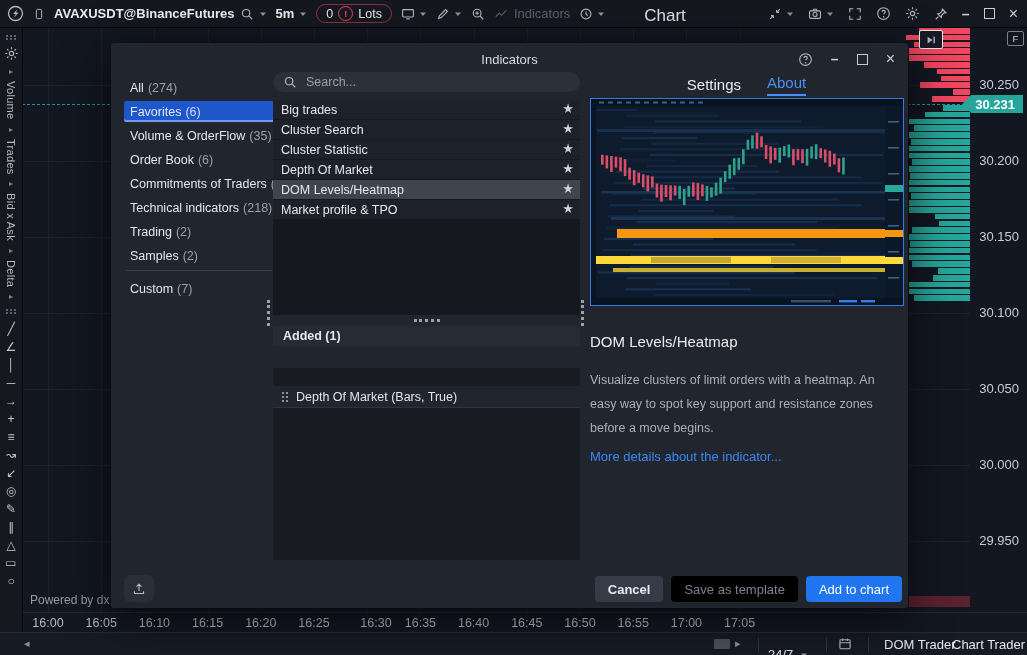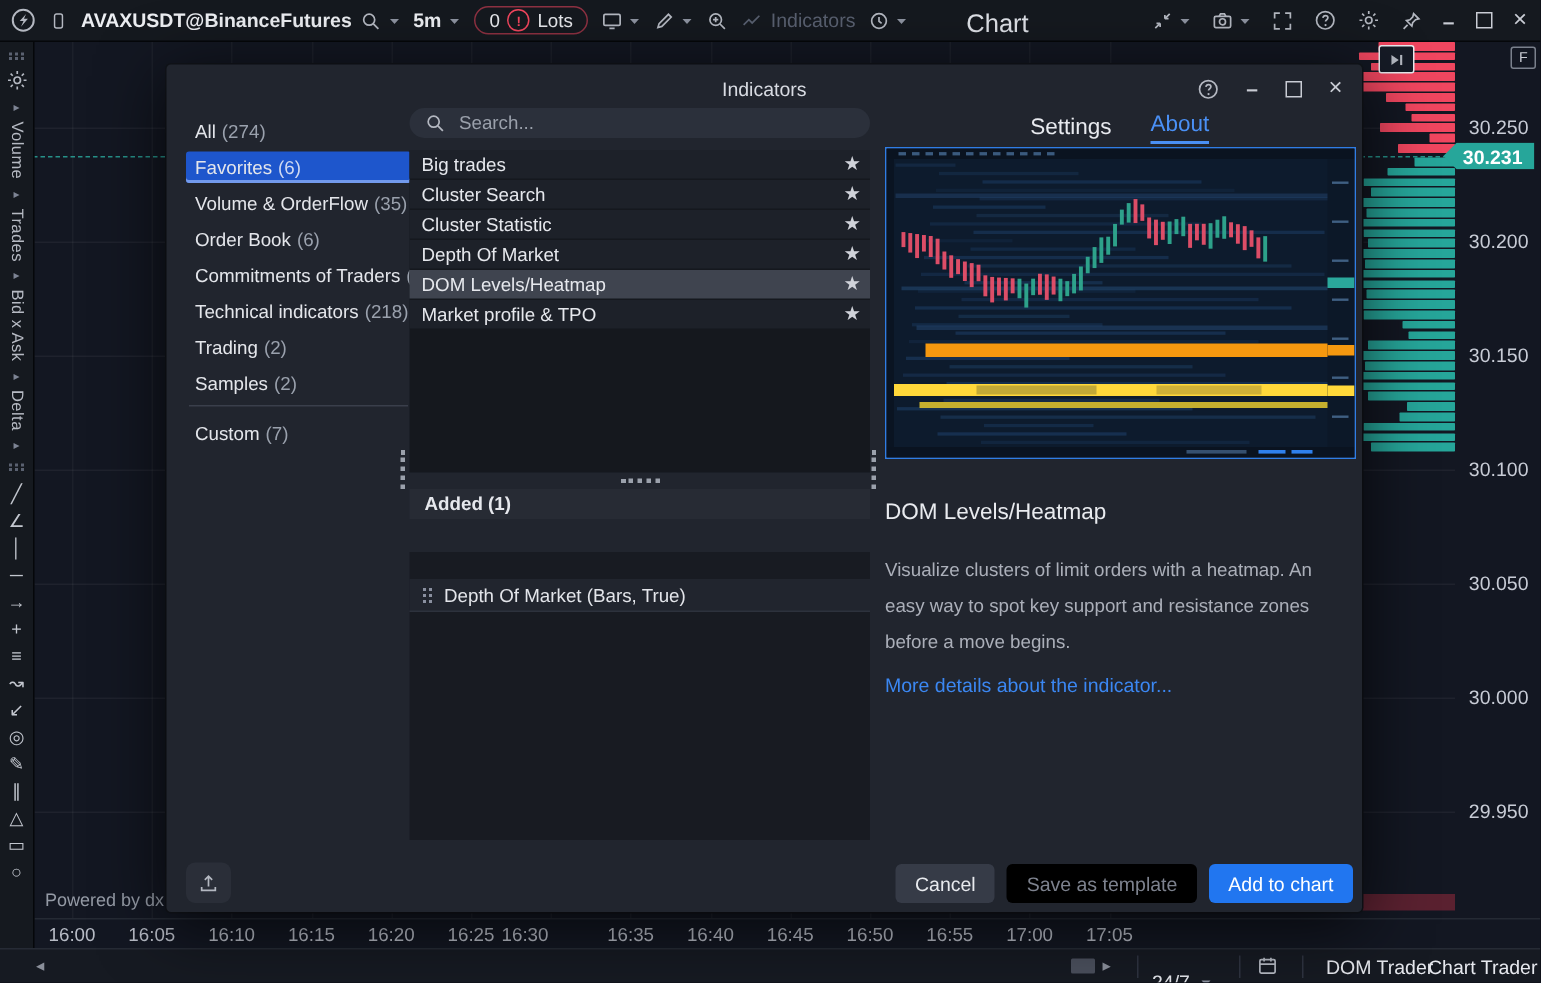--- a/index.html
+++ b/index.html
@@ -94,21 +94,21 @@
   .tab.active{color:#4a90f5;border-bottom:2px solid #4a90f5;}
   .preview{position:absolute;left:0;top:26px;border:1px solid #2f7de5;width:312px;height:206px;}
   .preview svg{display:block;}
   .about-head{position:absolute;top:261px;font-size:15px;color:#e9ebef;}
   .about-desc{position:absolute;top:296px;width:308px;font-size:12.5px;line-height:24px;color:#abafb9;}
   .about-link{position:absolute;top:377px;font-size:13px;color:#3b87f2;text-decoration:none;cursor:pointer;}
 
   .upload-btn{position:absolute;left:13px;bottom:6px;width:30px;height:27px;background:#2a2e38;border:none;border-radius:6px;color:#c6cad2;display:flex;align-items:center;justify-content:center;cursor:pointer;}
   .dlg-actions{position:absolute;right:6px;bottom:6px;display:flex;gap:8px;}
   .btn{height:26px;border:none;border-radius:4px;font-size:13px;padding:0 13px;font-family:inherit;cursor:pointer;}
-  .btn.cancel{background:#363b47;color:#e8eaee;}
+  .btn.cancel{background:#363b47;color:#e8eaee;font-weight:bold;}
   .btn.savet{background:#000000;color:#7d828e;}
   .btn.add{background:#2176f0;color:#fff;}
 </style>
 </head>
 <body>
 
 <div class="screen">
 
   <div class="topbar">
     <div class="tb-left">
@@ -388,21 +388,21 @@
       <span class="tb-tool">○</span>
     </div>
 
   <div class="time-axis" id="time-labels">
       <div class="time-label" style="left: 26px;">16:00</div>
       <div class="time-label" style="left: 79.2px;">16:05</div>
       <div class="time-label" style="left: 132.4px;">16:10</div>
       <div class="time-label" style="left: 185.6px;">16:15</div>
       <div class="time-label" style="left: 238.8px;">16:20</div>
       <div class="time-label" style="left: 292px;">16:25</div>
-      <div class="time-label" style="left: 328px; text-align: right;">16:30</div>
+      <div class="time-label" style="left: 354px; text-align: right;">16:30</div>
       <div class="time-label" style="left: 398.4px;">16:35</div>
       <div class="time-label" style="left: 451.6px;">16:40</div>
       <div class="time-label" style="left: 504.8px;">16:45</div>
       <div class="time-label" style="left: 558px;">16:50</div>
       <div class="time-label" style="left: 611.2px;">16:55</div>
       <div class="time-label" style="left: 664.4px;">17:00</div>
       <div class="time-label" style="left: 717.6px;">17:05</div>
     </div>
 
   <div class="bottom-bar">

